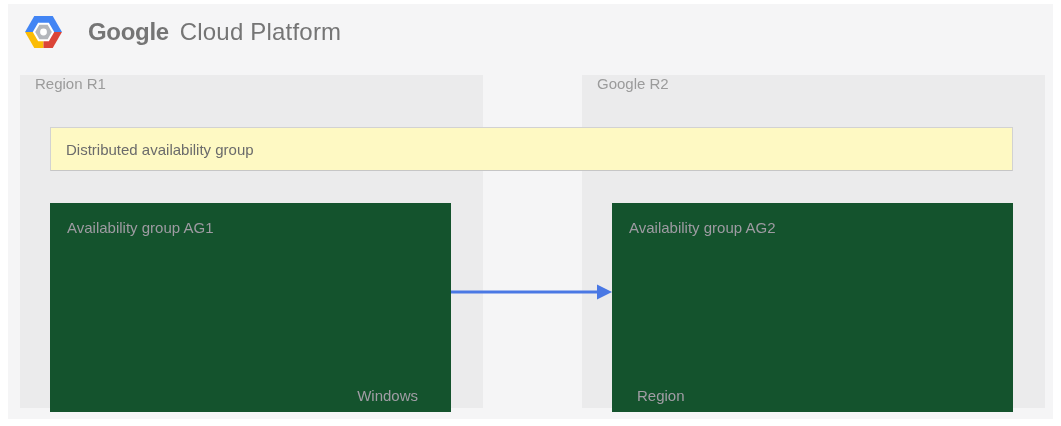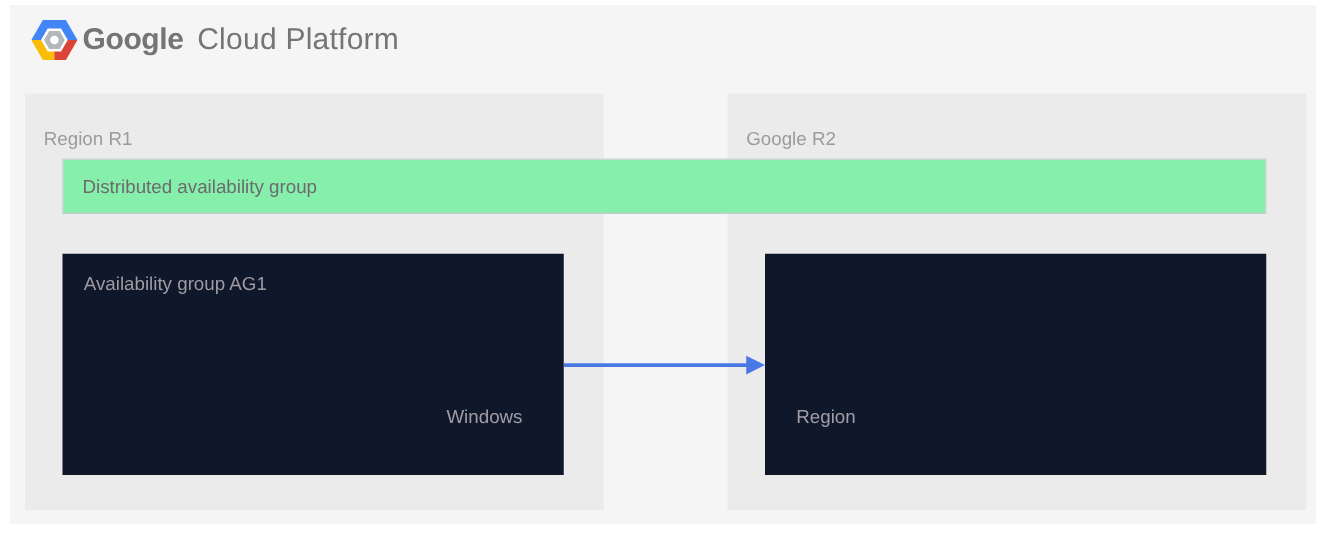--- a/index.html
+++ b/index.html
@@ -16,21 +16,21 @@
     left: 8px; top: 4px;
     width: 1045px; height: 415px;
     background: #f5f5f6;
   }
   
   .brand-row {
     position: absolute;
     left: 25px; top: 16px;
     display: flex;
     align-items: center;
-    gap: 4px;
+    gap: 26px;
   }
   .brand-text {
     font-size: 24px;
     color: #757575;
     letter-spacing: 0.2px;
     white-space: nowrap;
   }
   .brand-text .bold { font-weight: bold; letter-spacing: -0.3px; }
   .brand-text .light { font-weight: normal; margin-left: 4px; }
   
@@ -38,61 +38,61 @@
     position: absolute;
     top: 75px;
     width: 463px;
     height: 333px;
     background: #ebebec;
   }
   .region.r1 { left: 20px; }
   .region.r2 { left: 582px; }
   .region-label {
     position: absolute;
-    left: 15px; top: 28px;
+    left: 15px; top: 0;
     font-size: 15px;
     color: #9b9b9b;
   }
   
   .dag-box {
     position: absolute;
     left: 50px; top: 127px;
     width: 961px; height: 42px;
-    background: #86efac;
+    background: #fef9c3;
     border: 1px solid #d2d2d2;
     border-bottom-color: #c6c6c6;
     z-index: 3;
     display: flex;
     align-items: center;
   }
   .dag-label {
     margin-left: 15px;
     font-size: 15px;
     color: #6b6b6b;
   }
   
   .ag-box {
     position: absolute;
     top: 203px;
     width: 401px;
-    height: 177px;
-    background: #0f172a;
+    height: 209px;
+    background: #14532d;
     z-index: 2;
   }
   .ag-box.ag1 { left: 50px; }
   .ag-box.ag2 { left: 612px; }
   .ag-label {
     position: absolute;
     left: 17px; top: 16px;
     font-size: 15px;
     color: #9e9ba2;
   }
   .os-label {
     position: absolute;
-    bottom: 38px;
+    bottom: 8px;
     font-size: 15px;
     color: #a19da5;
   }
   .os-label.right { right: 33px; }
   .os-label.left { left: 25px; }
   
   .arrow-svg {
     position: absolute;
     left: 451px; top: 281px;
     z-index: 4;
@@ -130,20 +130,21 @@
   <div class="dag-box">
     <span class="dag-label">Distributed availability group</span>
   </div>
 
   <div class="ag-box ag1">
     <div class="ag-label">Availability group AG1</div>
     <div class="os-label right">Windows</div>
   </div>
 
   <div class="ag-box ag2">
+    <div class="ag-label">Availability group AG2</div>
     <div class="os-label left">Region</div>
   </div>
 
   <svg class="arrow-svg" width="161" height="22" viewBox="0 0 161 22">
     <line x1="0" y1="11" x2="147" y2="11" stroke="#4a78e4" stroke-width="3"></line>
     <polygon points="146,3.5 161,11 146,18.5" fill="#4a78e4"></polygon>
   </svg>
 </div>
 
 </body></html>

